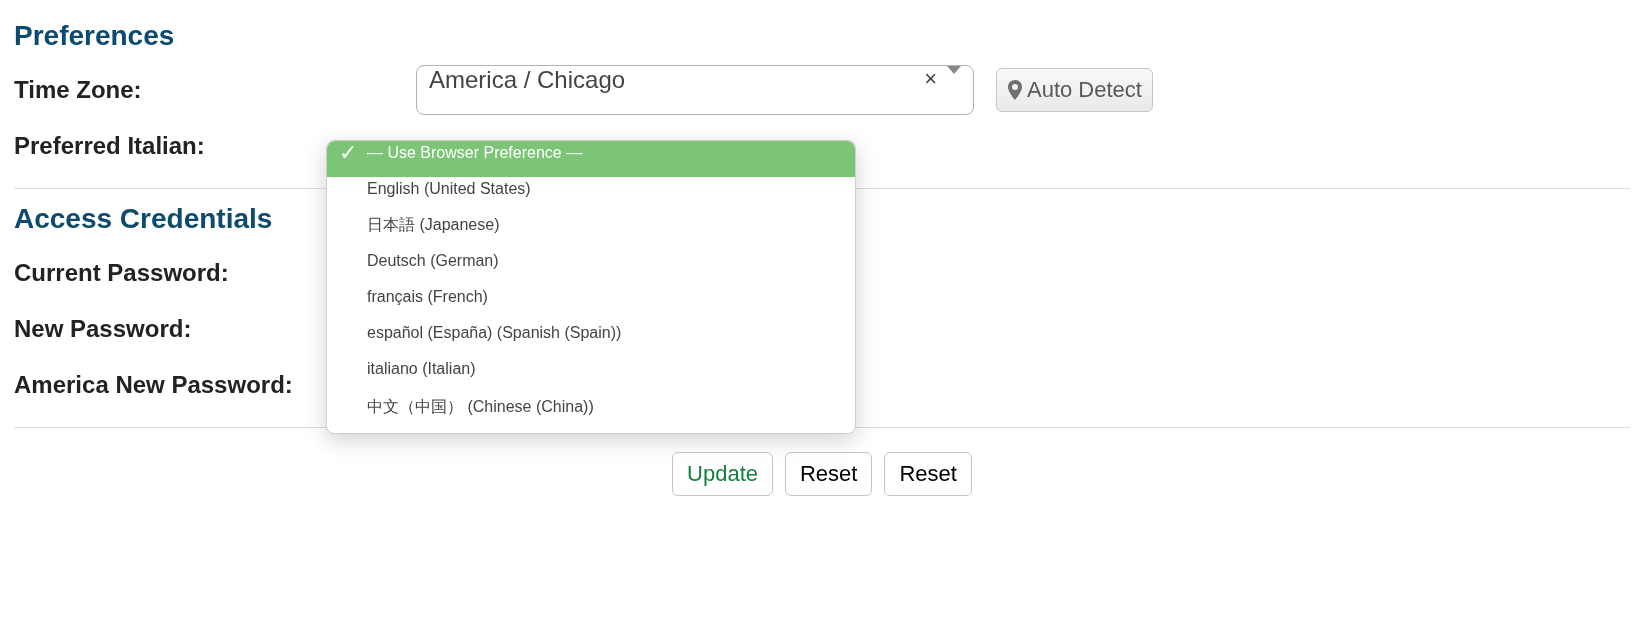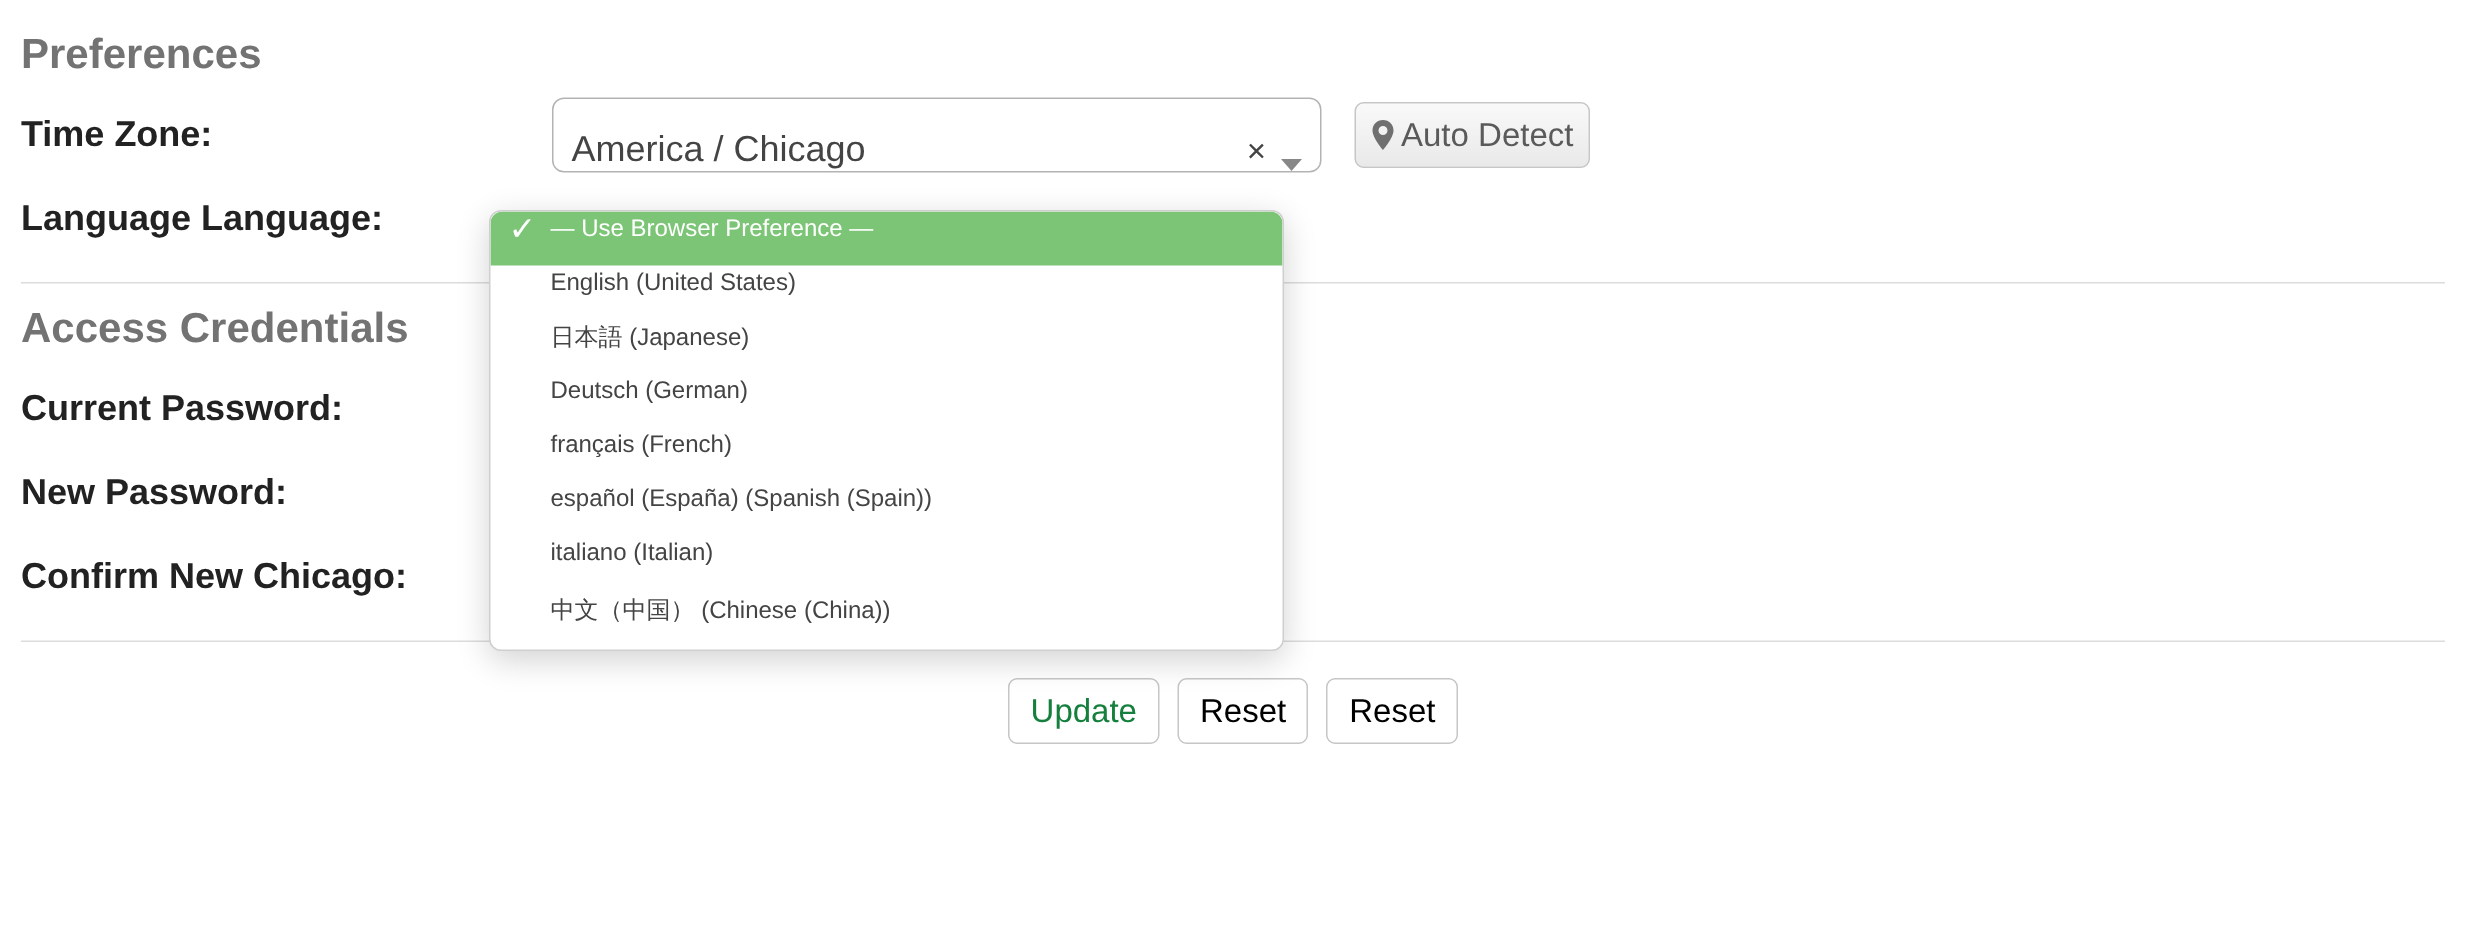--- a/index.html
+++ b/index.html
@@ -6,21 +6,21 @@
     body {
       font-family: "Helvetica Neue", Helvetica, Arial, sans-serif;
       font-size: 24px;
       color: #222;
       background: #fff;
       padding: 20px 14px;
     }
     .section-title {
       font-weight: 700;
       font-size: 28px;
-      color: #737373;
+      color: #0c4a6e;
       margin-bottom: 10px;
     }
     .form-row {
       display: flex;
       align-items: center;
       min-height: 56px;
     }
     .form-label {
       width: 354px;
       font-size: 24px;
@@ -28,27 +28,28 @@
       font-weight: 700;
     }
     .form-control-area {
       display: flex;
       align-items: center;
       gap: 22px;
     }
     .combo {
       position: relative;
       display: flex;
-      align-items: flex-end;
-      width: 513px;
+      align-items: flex-start;
+      width: 558px;
       height: 50px;
       border: 1px solid #b3b3b3;
       border-radius: 8px;
       padding: 0 12px;
       background: #fff;
+      margin-left: 48px;
     }
     .combo-text {
       flex: 1;
       font-size: 24px;
       color: #444;
     }
     .combo-clear {
       font-size: 22px;
       color: #444;
       margin-right: 10px;
@@ -145,37 +146,37 @@
       <button class="btn btn-small">
         <svg width="16" height="20" viewBox="0 0 16 20">
           <path d="M8 0C4 0 1 3 1 7c0 5 7 13 7 13s7-8 7-13c0-4-3-7-7-7zm0 10a3 3 0 110-6 3 3 0 010 6z" fill="#707070"></path>
         </svg>
         <span>Auto Detect</span>
       </button>
     </div>
   </div>
 
   <div class="form-row">
-    <div class="form-label">Language Language:</div>
+    <div class="form-label">Preferred Italian:</div>
   </div>
 </div>
 
 <hr class="sep">
 
 <div>
   <div class="section-title">Access Credentials</div>
 
   <div class="form-row">
     <div class="form-label">Current Password:</div>
   </div>
   <div class="form-row">
     <div class="form-label">New Password:</div>
   </div>
   <div class="form-row">
-    <div class="form-label">Confirm New Chicago:</div>
+    <div class="form-label">America New Password:</div>
   </div>
 </div>
 
 <hr class="sep">
 
 <div class="action-bar">
   <button class="btn btn-update">Update</button>
   <button class="btn">Reset</button>
   <button class="btn">Reset</button>
 </div>

